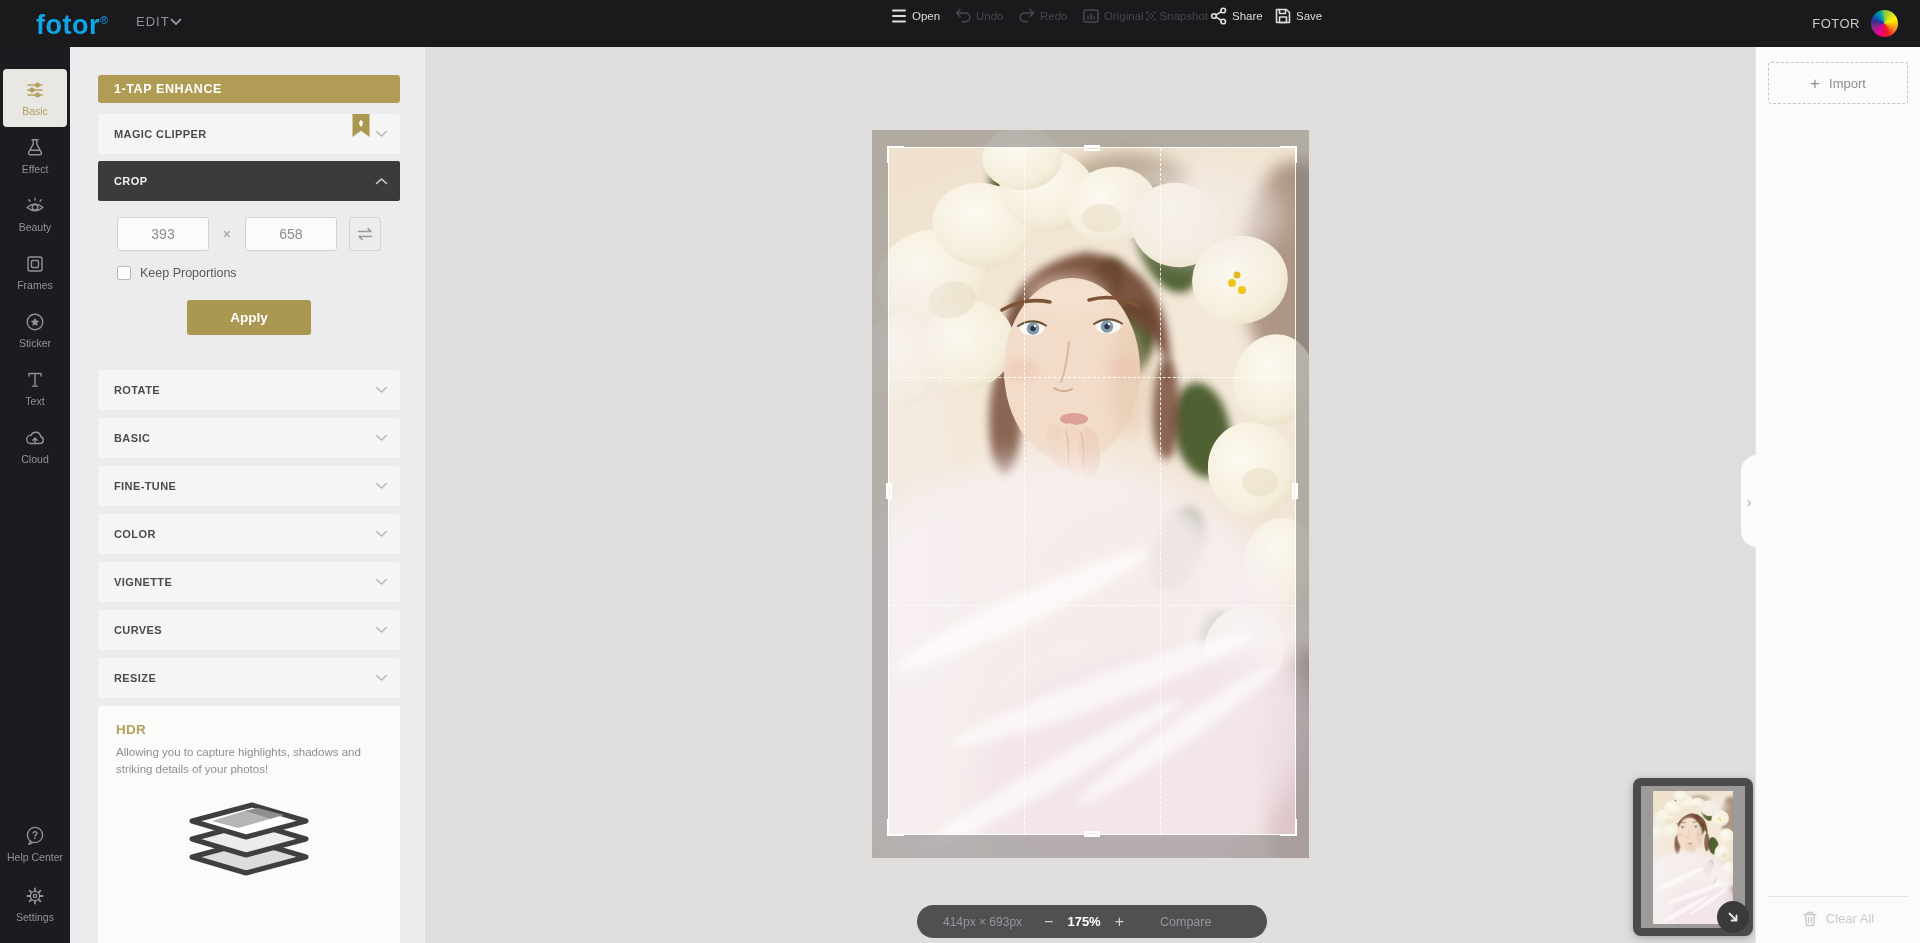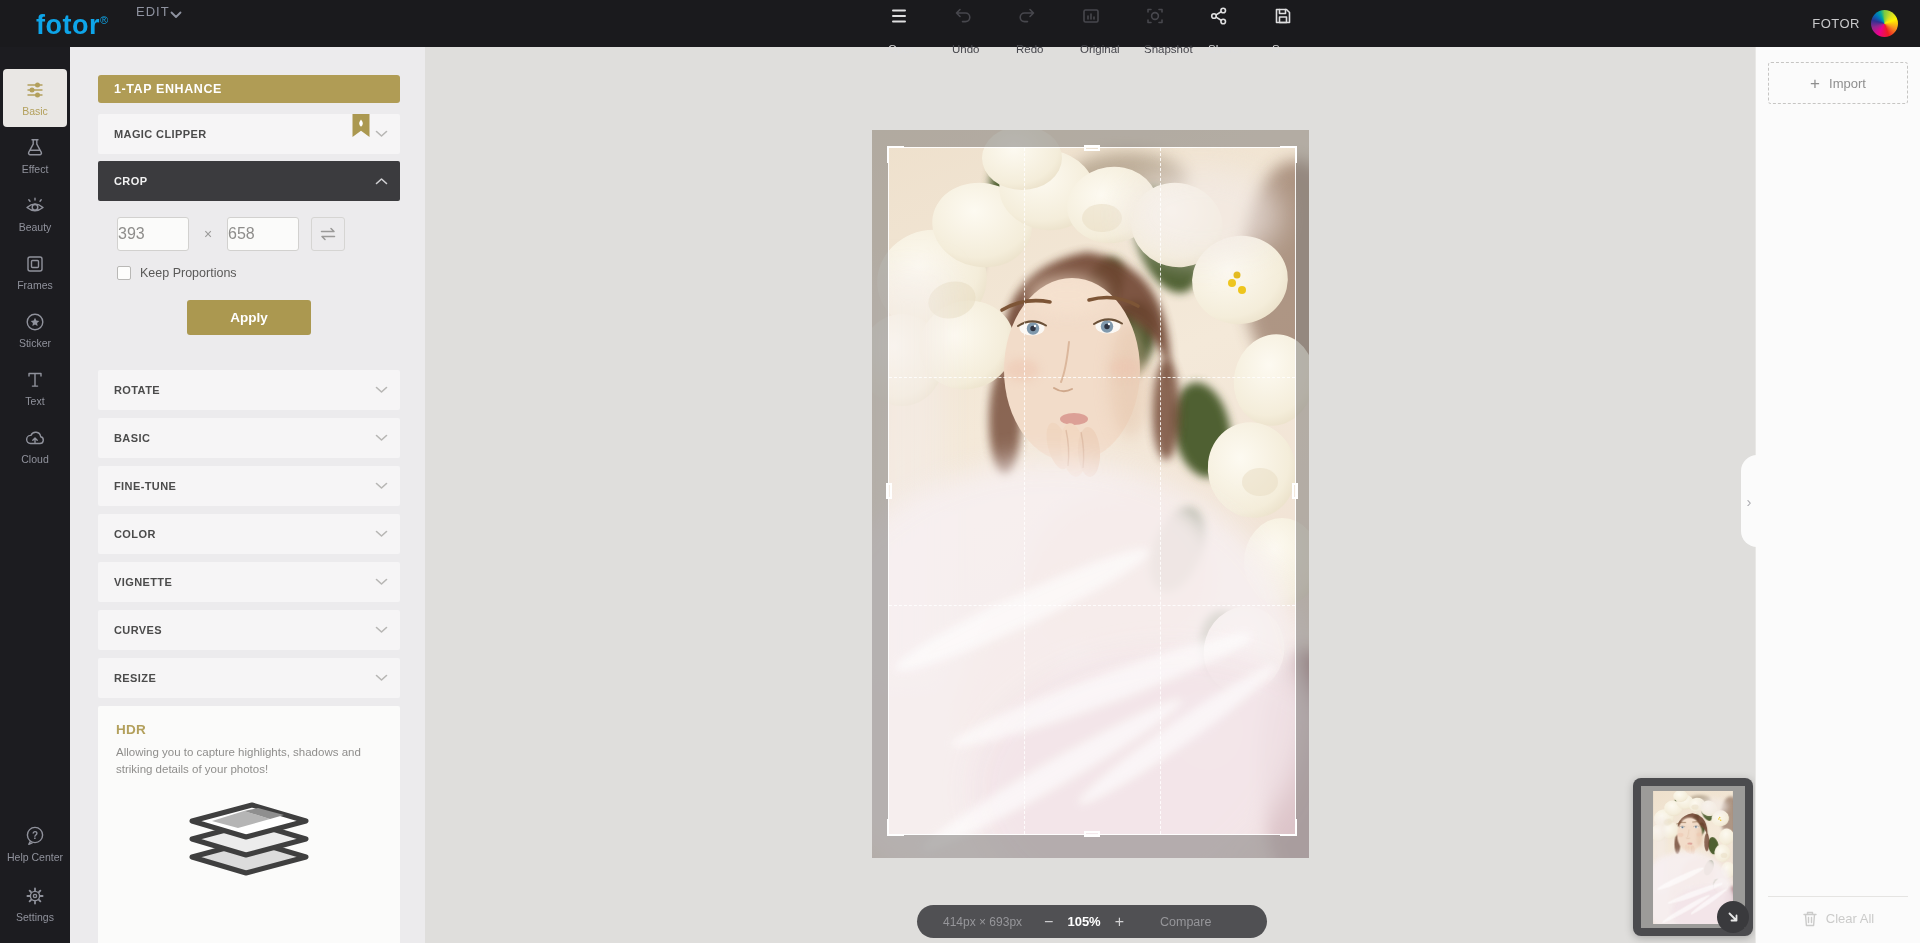--- a/index.html
+++ b/index.html
@@ -4,24 +4,24 @@
 <style>
   * { margin:0; padding:0; box-sizing:border-box; }
   html,body { width:1920px; height:943px; overflow:hidden; background:#dfdedc;
     font-family:"Liberation Sans","DejaVu Sans",sans-serif; }
   .app { position:relative; width:1920px; height:943px; }
 
   
   .topbar { position:absolute; top:0; left:0; width:1920px; height:47px; background:#1a1a1d; z-index:30; }
   .logo { position:absolute; left:24px; top:10px; color:#0ea5e9; font-size:27px; font-weight:bold; letter-spacing:.5px; cursor:pointer;margin-left:12px; }
   .logo sup { font-size:11px; font-weight:normal; }
-  .edit-menu { position:absolute; left:136px; top:4px; display:flex; align-items:flex-end; color:#8f93a0; font-size:13px; letter-spacing:1px; cursor:pointer; }
+  .edit-menu { position:absolute; left:136px; top:14px; display:flex; align-items:center; color:#8f93a0; font-size:13px; letter-spacing:1px; cursor:pointer; }
   .edit-menu svg { stroke:#8f93a0; }
   .top-tools { position:absolute; left:888px; top:5px; display:flex; }
-  .tool { width:64px; display:flex; flex-direction:column; gap:16px; color:#dededf; font-size:11.5px; cursor:pointer; }
+  .tool { width:64px; display:flex; flex-direction:row; align-items:center; gap:2px; color:#dededf; font-size:11.5px; cursor:pointer; }
   .tool svg { stroke:currentColor; fill:none; stroke-width:1.6; stroke-linecap:round; stroke-linejoin:round; }
   .tool.disabled { color:#47474d; cursor:default; }
   .account { position:absolute; right:22px; top:10px; display:flex; align-items:center; gap:11px; }
   .account-name { color:#c9c9cb; font-size:13px; letter-spacing:.5px; }
   .avatar { width:27px; height:27px; border-radius:50%; cursor:pointer;
     background:conic-gradient(#7ac943,#d7e021 40deg,#fff200 70deg,#f7941d 115deg,#ed1c24 160deg,#ec008c 210deg,#92278f 250deg,#2e3192 285deg,#0072bc 315deg,#00a79d 340deg,#7ac943 360deg); }
 
   
   .rail { position:absolute; top:47px; left:0; width:70px; bottom:0; background:#1c1c20; z-index:20; }
   .rail-item { margin:0 3px; height:58px; border-radius:4px; display:flex; flex-direction:column; align-items:center; justify-content:center; gap:4px; color:#90929c; font-size:10.5px; cursor:pointer; }
@@ -36,21 +36,21 @@
   .row-btn { position:relative; height:40px; background:#f6f5f6; border-radius:2px; display:flex; align-items:center; padding:0 16px; color:#4b4b4b; font-size:11px; font-weight:bold; letter-spacing:.4px; cursor:pointer; }
   .magic-row { margin-top:11px; }
   .row-chevron { position:absolute; right:12px; top:50%; transform:translateY(-50%); stroke:#b7b6b4; fill:none; stroke-width:1.6; stroke-linecap:round; stroke-linejoin:round; }
   .bookmark { position:absolute; right:30px; top:0; }
   .crop-header { margin-top:7px; height:40px; background:#3b3b3e; border-radius:2px; display:flex; align-items:center; padding:0 16px; color:#f2f2f2; font-size:11px; font-weight:bold; letter-spacing:.4px; cursor:pointer; position:relative; }
   .crop-header svg { position:absolute; right:12px; top:50%; transform:translateY(-50%) rotate(180deg); stroke:#cfcfd2; fill:none; stroke-width:1.6; stroke-linecap:round; stroke-linejoin:round; }
   .crop-body { padding:0 19px; }
   .aspect-select { margin-top:25px; height:34px; background:#fbfbfa; border:1px solid #d0cfcd; border-radius:3px; display:flex; align-items:center; padding:0 12px; color:#6b6a68; font-size:12px; position:relative; cursor:pointer; }
   .aspect-select svg { position:absolute; right:10px; top:50%; transform:translateY(-50%); stroke:#a9a8a6; fill:none; stroke-width:1.5; stroke-linecap:round; stroke-linejoin:round; }
   .dims-row { margin-top:16px; display:flex; align-items:center; }
-  .dim-input { width:72px; height:34px; color:#8e8d8b; font-size:16px; font-family:"Liberation Sans",sans-serif; border:1px solid #d2d1cf; background:#fbfbfa; border-radius:3px; outline:none; }
+  .dim-input { width:92px; height:34px; text-align:center; color:#8e8d8b; font-size:14px; font-family:"Liberation Sans",sans-serif; border:1px solid #d2d1cf; background:#fbfbfa; border-radius:3px; outline:none; }
   .times { width:38px; text-align:center; color:#9a9998; font-size:14px; }
   .swap-btn { margin-left:12px; width:34px; height:34px; border:1px solid #d6d5d3; border-radius:3px; display:flex; align-items:center; justify-content:center; cursor:pointer; }
   .swap-btn svg { stroke:#9a9998; fill:none; stroke-width:1.5; stroke-linecap:round; stroke-linejoin:round; }
   .keep-row { margin-top:15px; display:flex; align-items:center; gap:9px; }
   .keep-row input { appearance:none; -webkit-appearance:none; width:14px; height:14px; border:1px solid #b9b8b6; background:#fdfdfc; border-radius:2px; cursor:pointer; }
   .keep-label { color:#5a5958; font-size:12.5px; }
   .apply-btn { margin:20px auto 12px; width:124px; height:35px; background:#ab9850; border:none; border-radius:3px; color:#fff; font-size:13.5px; font-weight:bold; display:block; cursor:pointer; font-family:"Liberation Sans",sans-serif; }
   .sections { margin-top:35px; display:flex; flex-direction:column; gap:8px; }
   .hdr-card { margin-top:8px; background:#fbfbfa; border-radius:2px; padding:16px 18px; height:240px; cursor:pointer; }
   .hdr-title { color:#b3a05c; font-size:13.5px; font-weight:bold; letter-spacing:.3px; }
@@ -465,21 +465,21 @@
         <div class="edge e-t"></div>
         <div class="edge e-b"></div>
         <div class="edge e-l"></div>
         <div class="edge e-r"></div>
       </div>
     </div>
 
     <div class="status-pill">
       <span class="size-label">414px × 693px</span>
       <span class="zoom-out">−</span>
-      <span class="zoom-level">105%</span>
+      <span class="zoom-level">175%</span>
       <span class="zoom-in">+</span>
       <span class="compare-btn">Compare</span>
     </div>
 
     <div class="thumb">
       <div class="thumb-inner">
         <svg width="80" height="133" viewBox="0 0 437 728">
             <use href="#photo-art"></use>
           </svg>
       </div>

